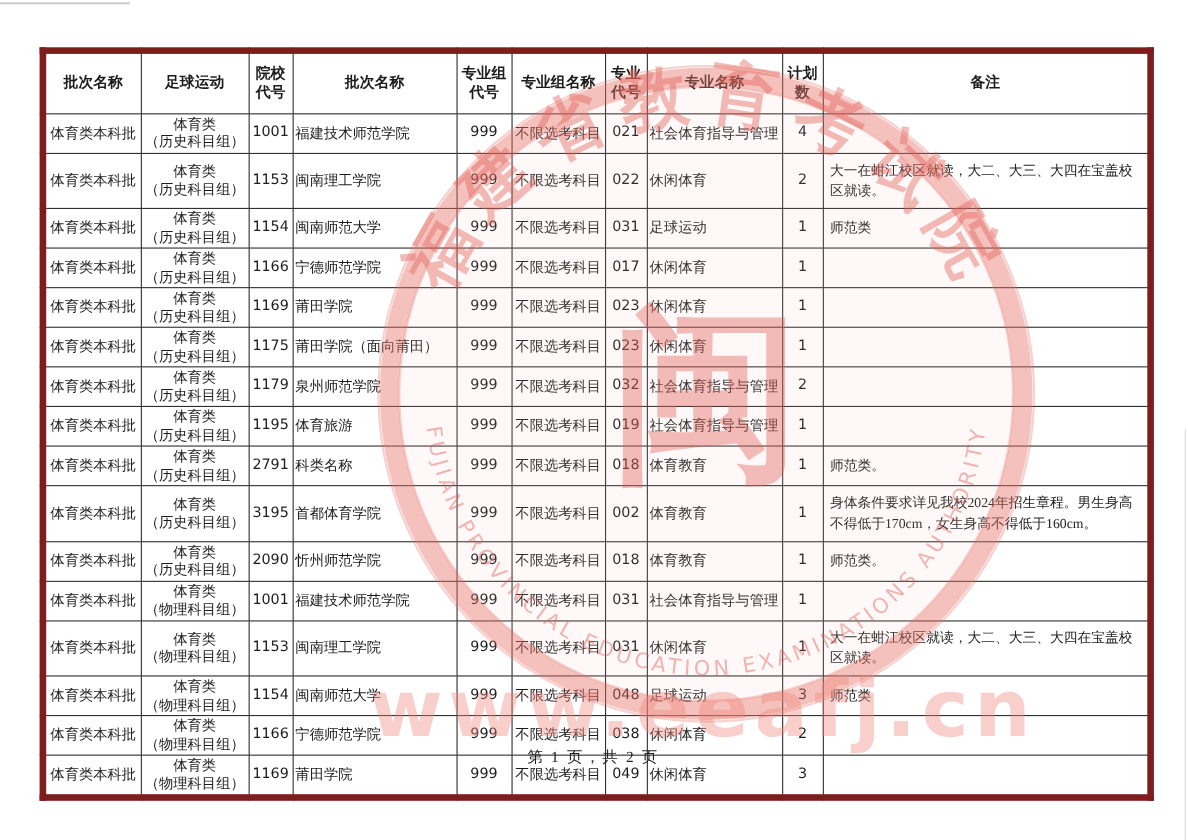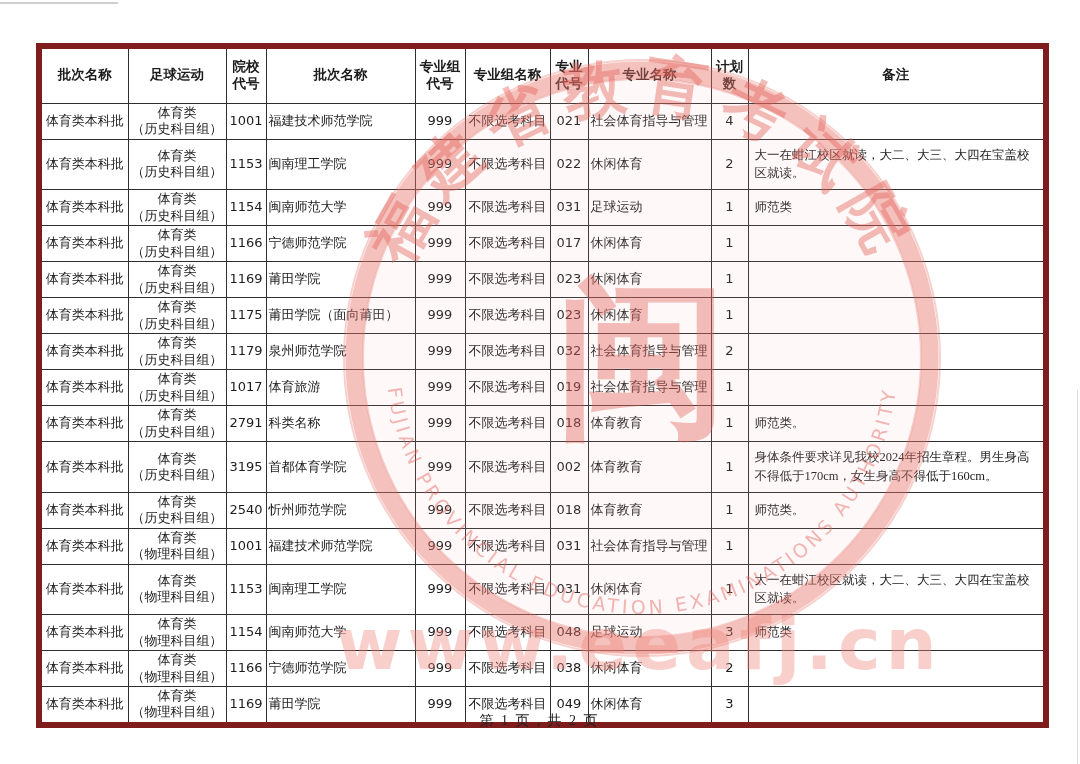--- a/index.html
+++ b/index.html
@@ -40,21 +40,21 @@
   .seal{position:absolute;left:334px;top:50px;width:616px;height:616px;pointer-events:none;}
 
   .watermark{
     position:absolute;left:336px;top:602px;width:740px;
     font-family:"DejaVu Sans","Liberation Sans",sans-serif;
     font-weight:bold;font-size:72px;letter-spacing:5px;
     color:rgba(240,134,124,0.40);
     white-space:nowrap;pointer-events:none;
   }
   .footer{
-    position:absolute;left:36px;top:712px;width:1007px;
+    position:absolute;left:36px;top:680px;width:1007px;
     text-align:center;font-size:14px;letter-spacing:2px;color:#222;
   }
 </style>
 </head>
 <body>
 
 <div class="scan-line-top"></div>
 <div class="scan-line-right"></div>
 
 <table class="adm">
@@ -177,21 +177,21 @@
     <td class="c-center">不限选考科目</td>
     <td class="c-center num">032</td>
     <td class="c-left">社会体育指导与管理</td>
     <td class="c-center num">2</td>
     <td class="note"></td>
   </tr>
       <tr>
     <td class="c-center">体育类本科批</td>
     <td class="c-center pre">体育类
 （历史科目组）</td>
-    <td class="c-center num">1017</td>
+    <td class="c-center num">1195</td>
     <td class="c-left">体育旅游</td>
     <td class="c-center num">999</td>
     <td class="c-center">不限选考科目</td>
     <td class="c-center num">019</td>
     <td class="c-left">社会体育指导与管理</td>
     <td class="c-center num">1</td>
     <td class="note"></td>
   </tr>
       <tr>
     <td class="c-center">体育类本科批</td>
@@ -216,21 +216,21 @@
     <td class="c-center">不限选考科目</td>
     <td class="c-center num">002</td>
     <td class="c-left">体育教育</td>
     <td class="c-center num">1</td>
     <td class="note">身体条件要求详见我校2024年招生章程。男生身高不得低于170cm，女生身高不得低于160cm。</td>
   </tr>
       <tr>
     <td class="c-center">体育类本科批</td>
     <td class="c-center pre">体育类
 （历史科目组）</td>
-    <td class="c-center num">2540</td>
+    <td class="c-center num">2090</td>
     <td class="c-left">忻州师范学院</td>
     <td class="c-center num">999</td>
     <td class="c-center">不限选考科目</td>
     <td class="c-center num">018</td>
     <td class="c-left">体育教育</td>
     <td class="c-center num">1</td>
     <td class="note">师范类。</td>
   </tr>
       <tr>
     <td class="c-center">体育类本科批</td>

